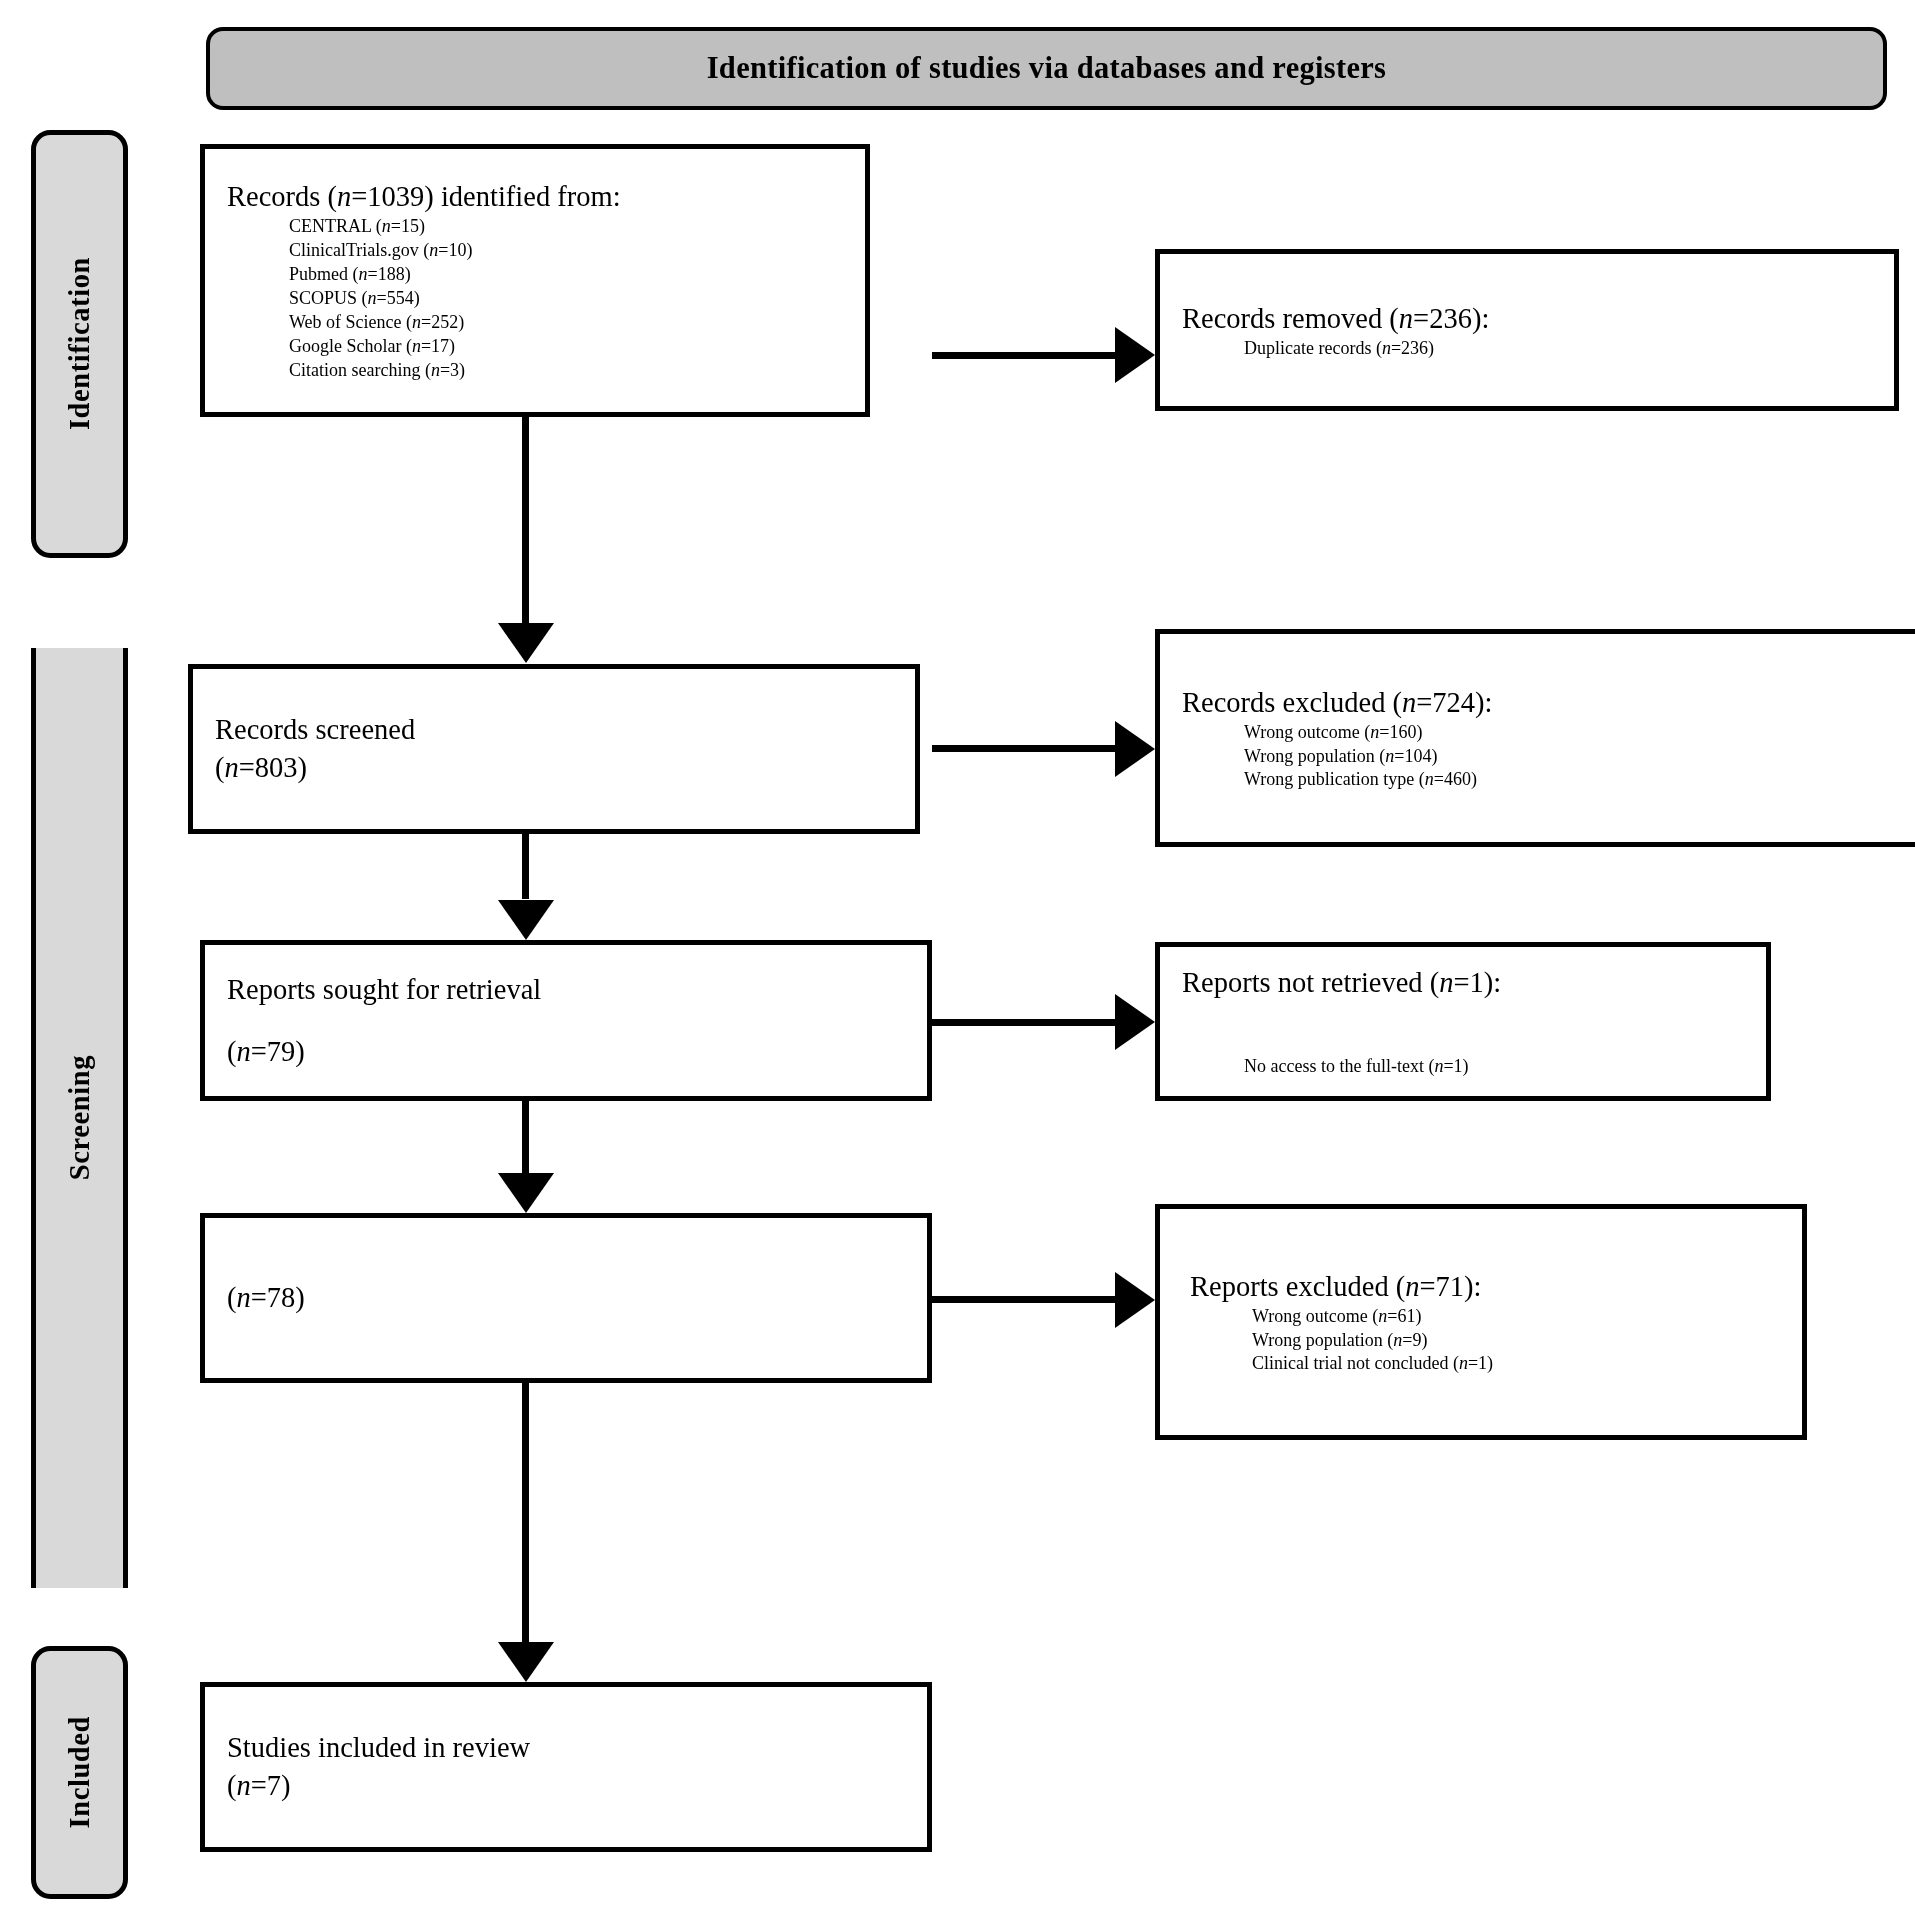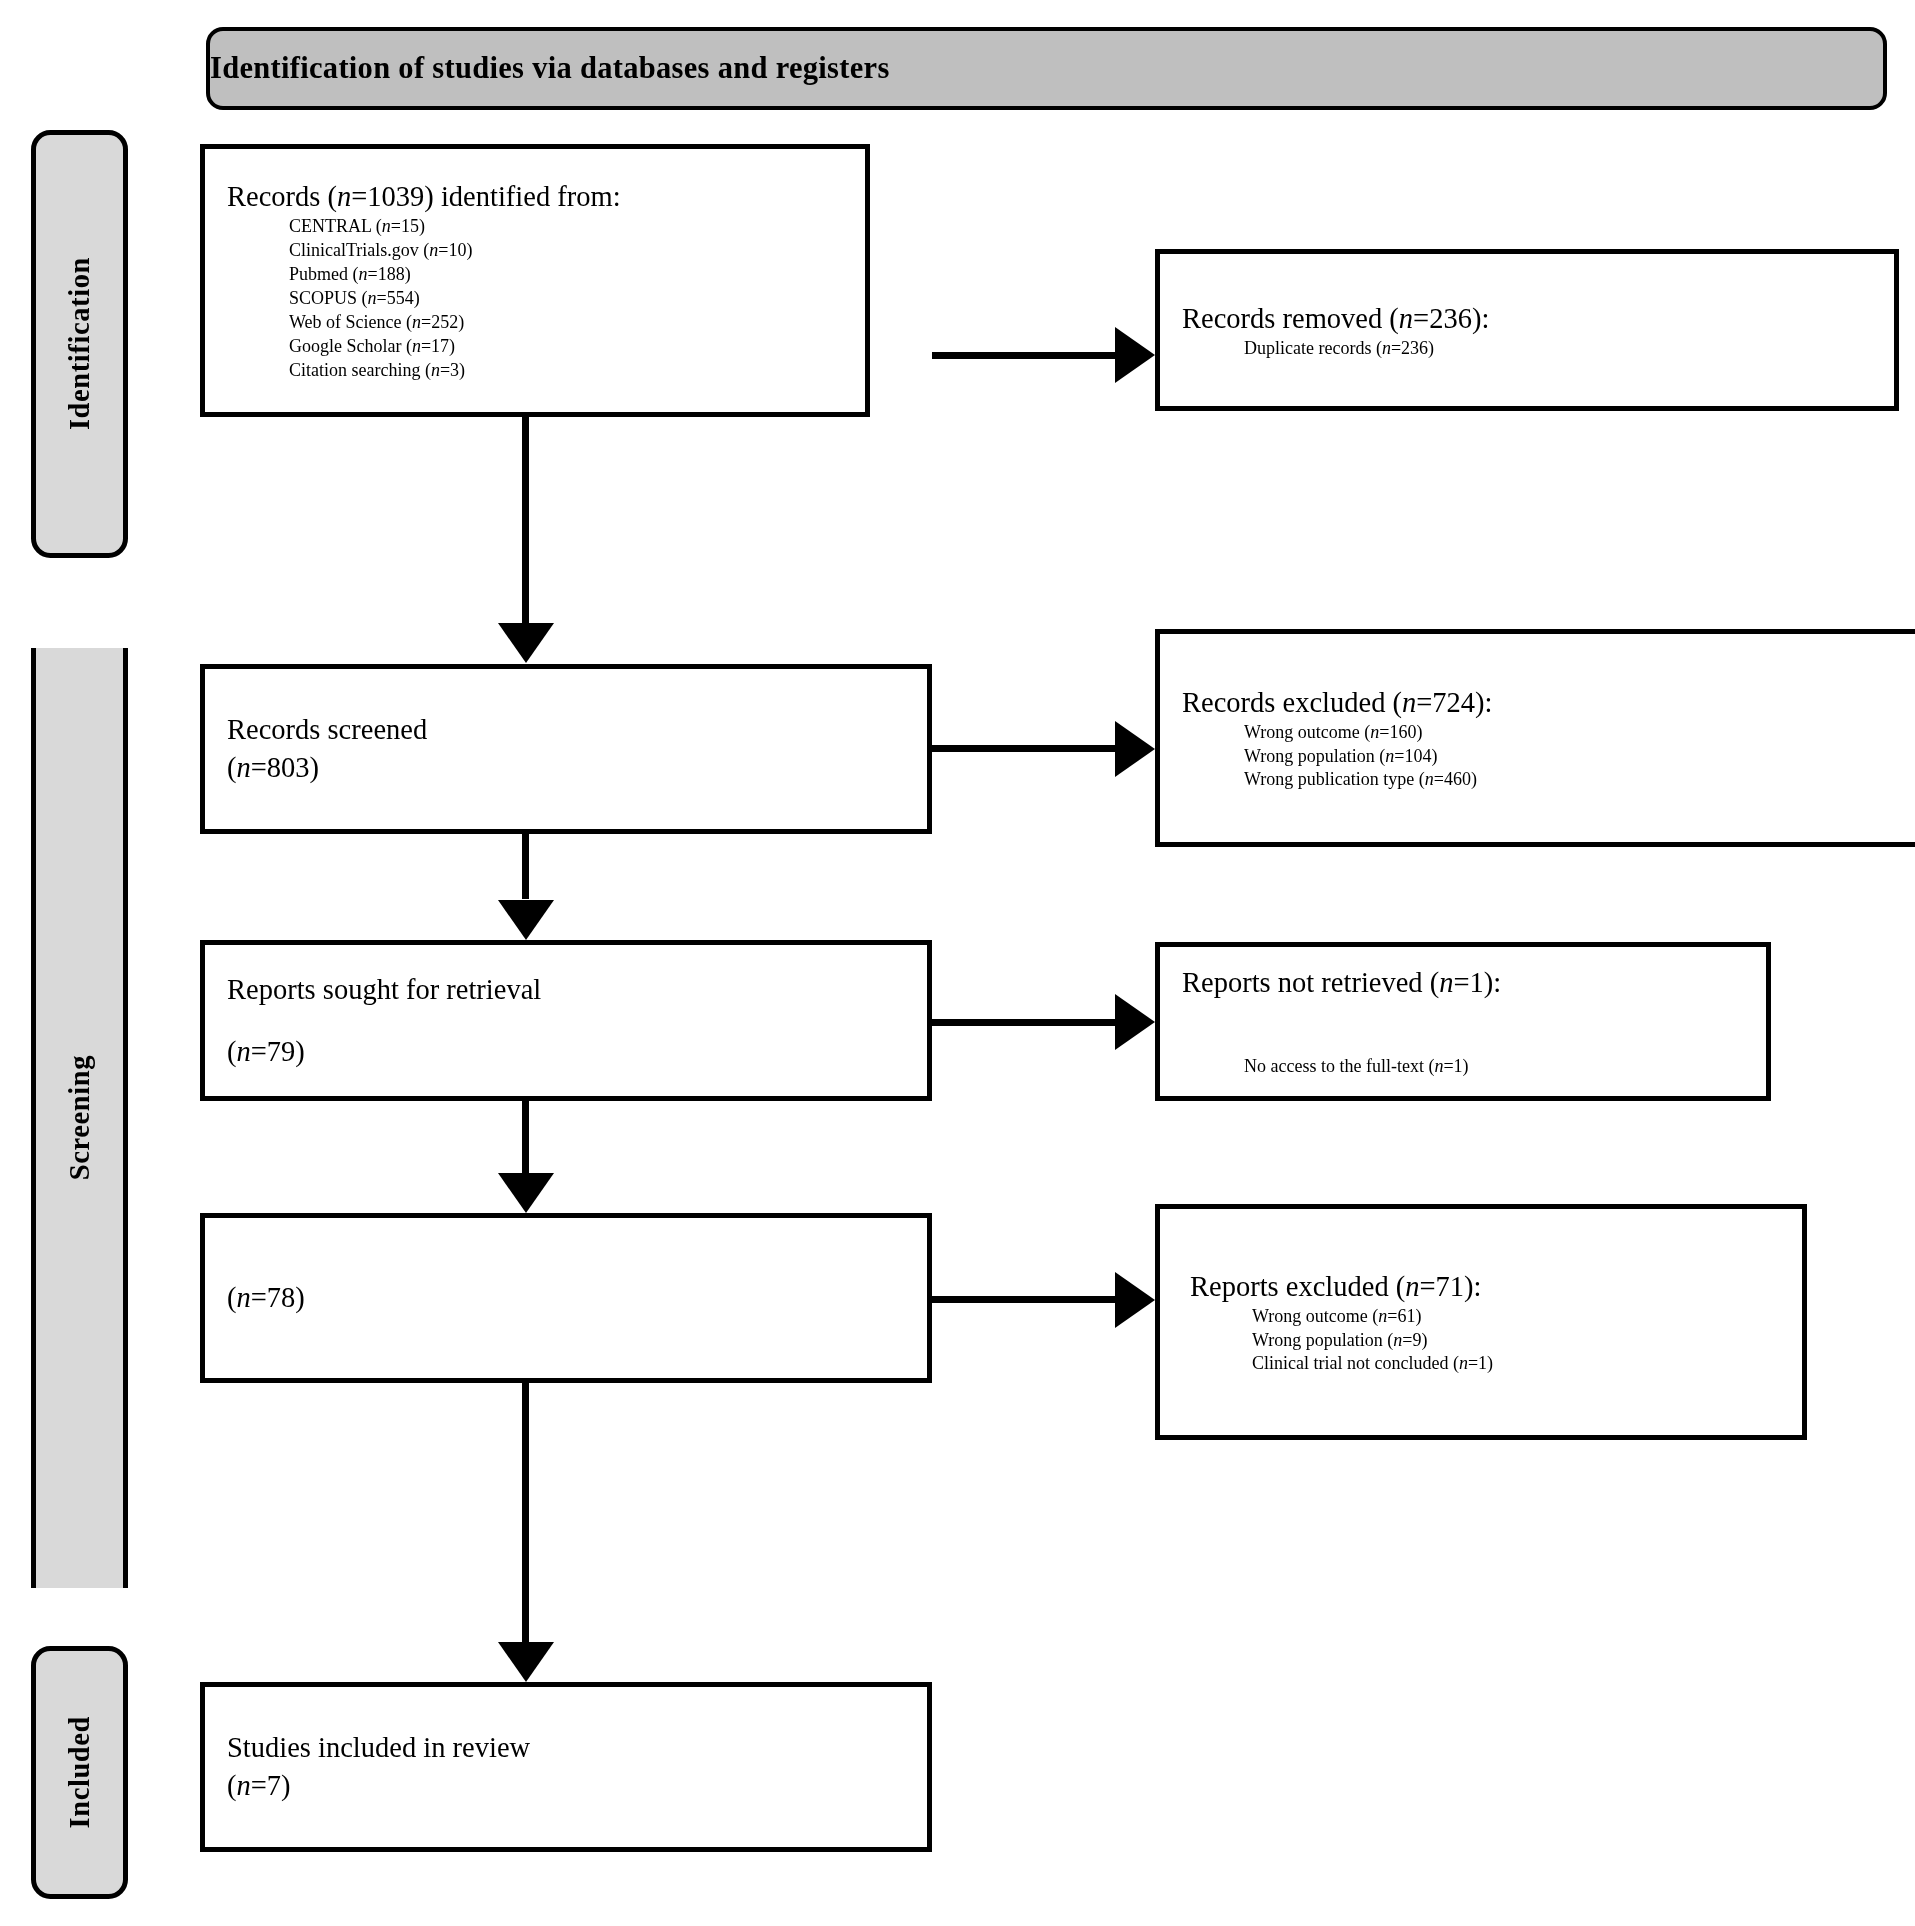--- a/index.html
+++ b/index.html
@@ -5,21 +5,21 @@
   html,body{margin:0;padding:0;background:#ffffff;}
   body{width:1915px;height:1926px;position:relative;
        font-family:"Liberation Serif","DejaVu Serif",serif;color:#000;}
 
   #stage{position:absolute;left:0;top:0;width:1915px;height:1926px;overflow:hidden;}
 
   
   .banner{
     position:absolute;left:206px;top:27px;width:1681px;height:83px;
     background:#bfbfbf;border:4.5px solid #000;border-radius:17px;
-    box-sizing:border-box;display:flex;align-items:center;justify-content:flex-start;
+    box-sizing:border-box;display:flex;align-items:center;justify-content:center;
   }
   .banner-label{font-size:30.5px;font-weight:bold;letter-spacing:0.3px;white-space:nowrap;}
 
   
   .stage-label{
     position:absolute;left:31px;width:97px;
     background:#d9d9d9;border:5.8px solid #000;border-radius:19.4px;
     box-sizing:border-box;display:flex;align-items:center;justify-content:center;
   }
   .stage-label .vtext{
@@ -36,21 +36,21 @@
     box-sizing:border-box;padding:17px 22px;
     display:flex;flex-direction:column;justify-content:center;
   }
   .fbox .line{font-size:28.5px;line-height:1.30;white-space:nowrap;}
   .fbox .line.sub{padding-left:62px;font-size:18px;line-height:1.33;}
   .fbox .line.tight{line-height:1.32;}
   em{font-style:italic;}
 
   
   #box-identified      {left:200px; top:144px;  width:670px; height:273px;}
-  #box-screened        {left:200px; top:664px; width:732px; height:170px;}
+  #box-screened        {left:188px; top:664px; width:732px; height:170px;}
   #box-sought          {left:200px; top:940px; width:732px; height:161px;gap:24px;}
   #box-assessed        {left:200px; top:1213px; width:732px; height:170px;}
   #box-included        {left:200px; top:1682px; width:732px; height:170px;}
 
   
   #box-removed         {left:1155px; top:249px;  width:744px; height:162px;}
   #box-rec-excluded    {left:1155px; top:629px;  width:834px; height:218px;}
   #box-not-retrieved   {left:1155px; top:942px; width:616px; height:159px;justify-content:space-between;}
   #box-rep-excluded    {left:1155px; top:1204px; width:652px; height:236px;padding-left:30px;}
 

